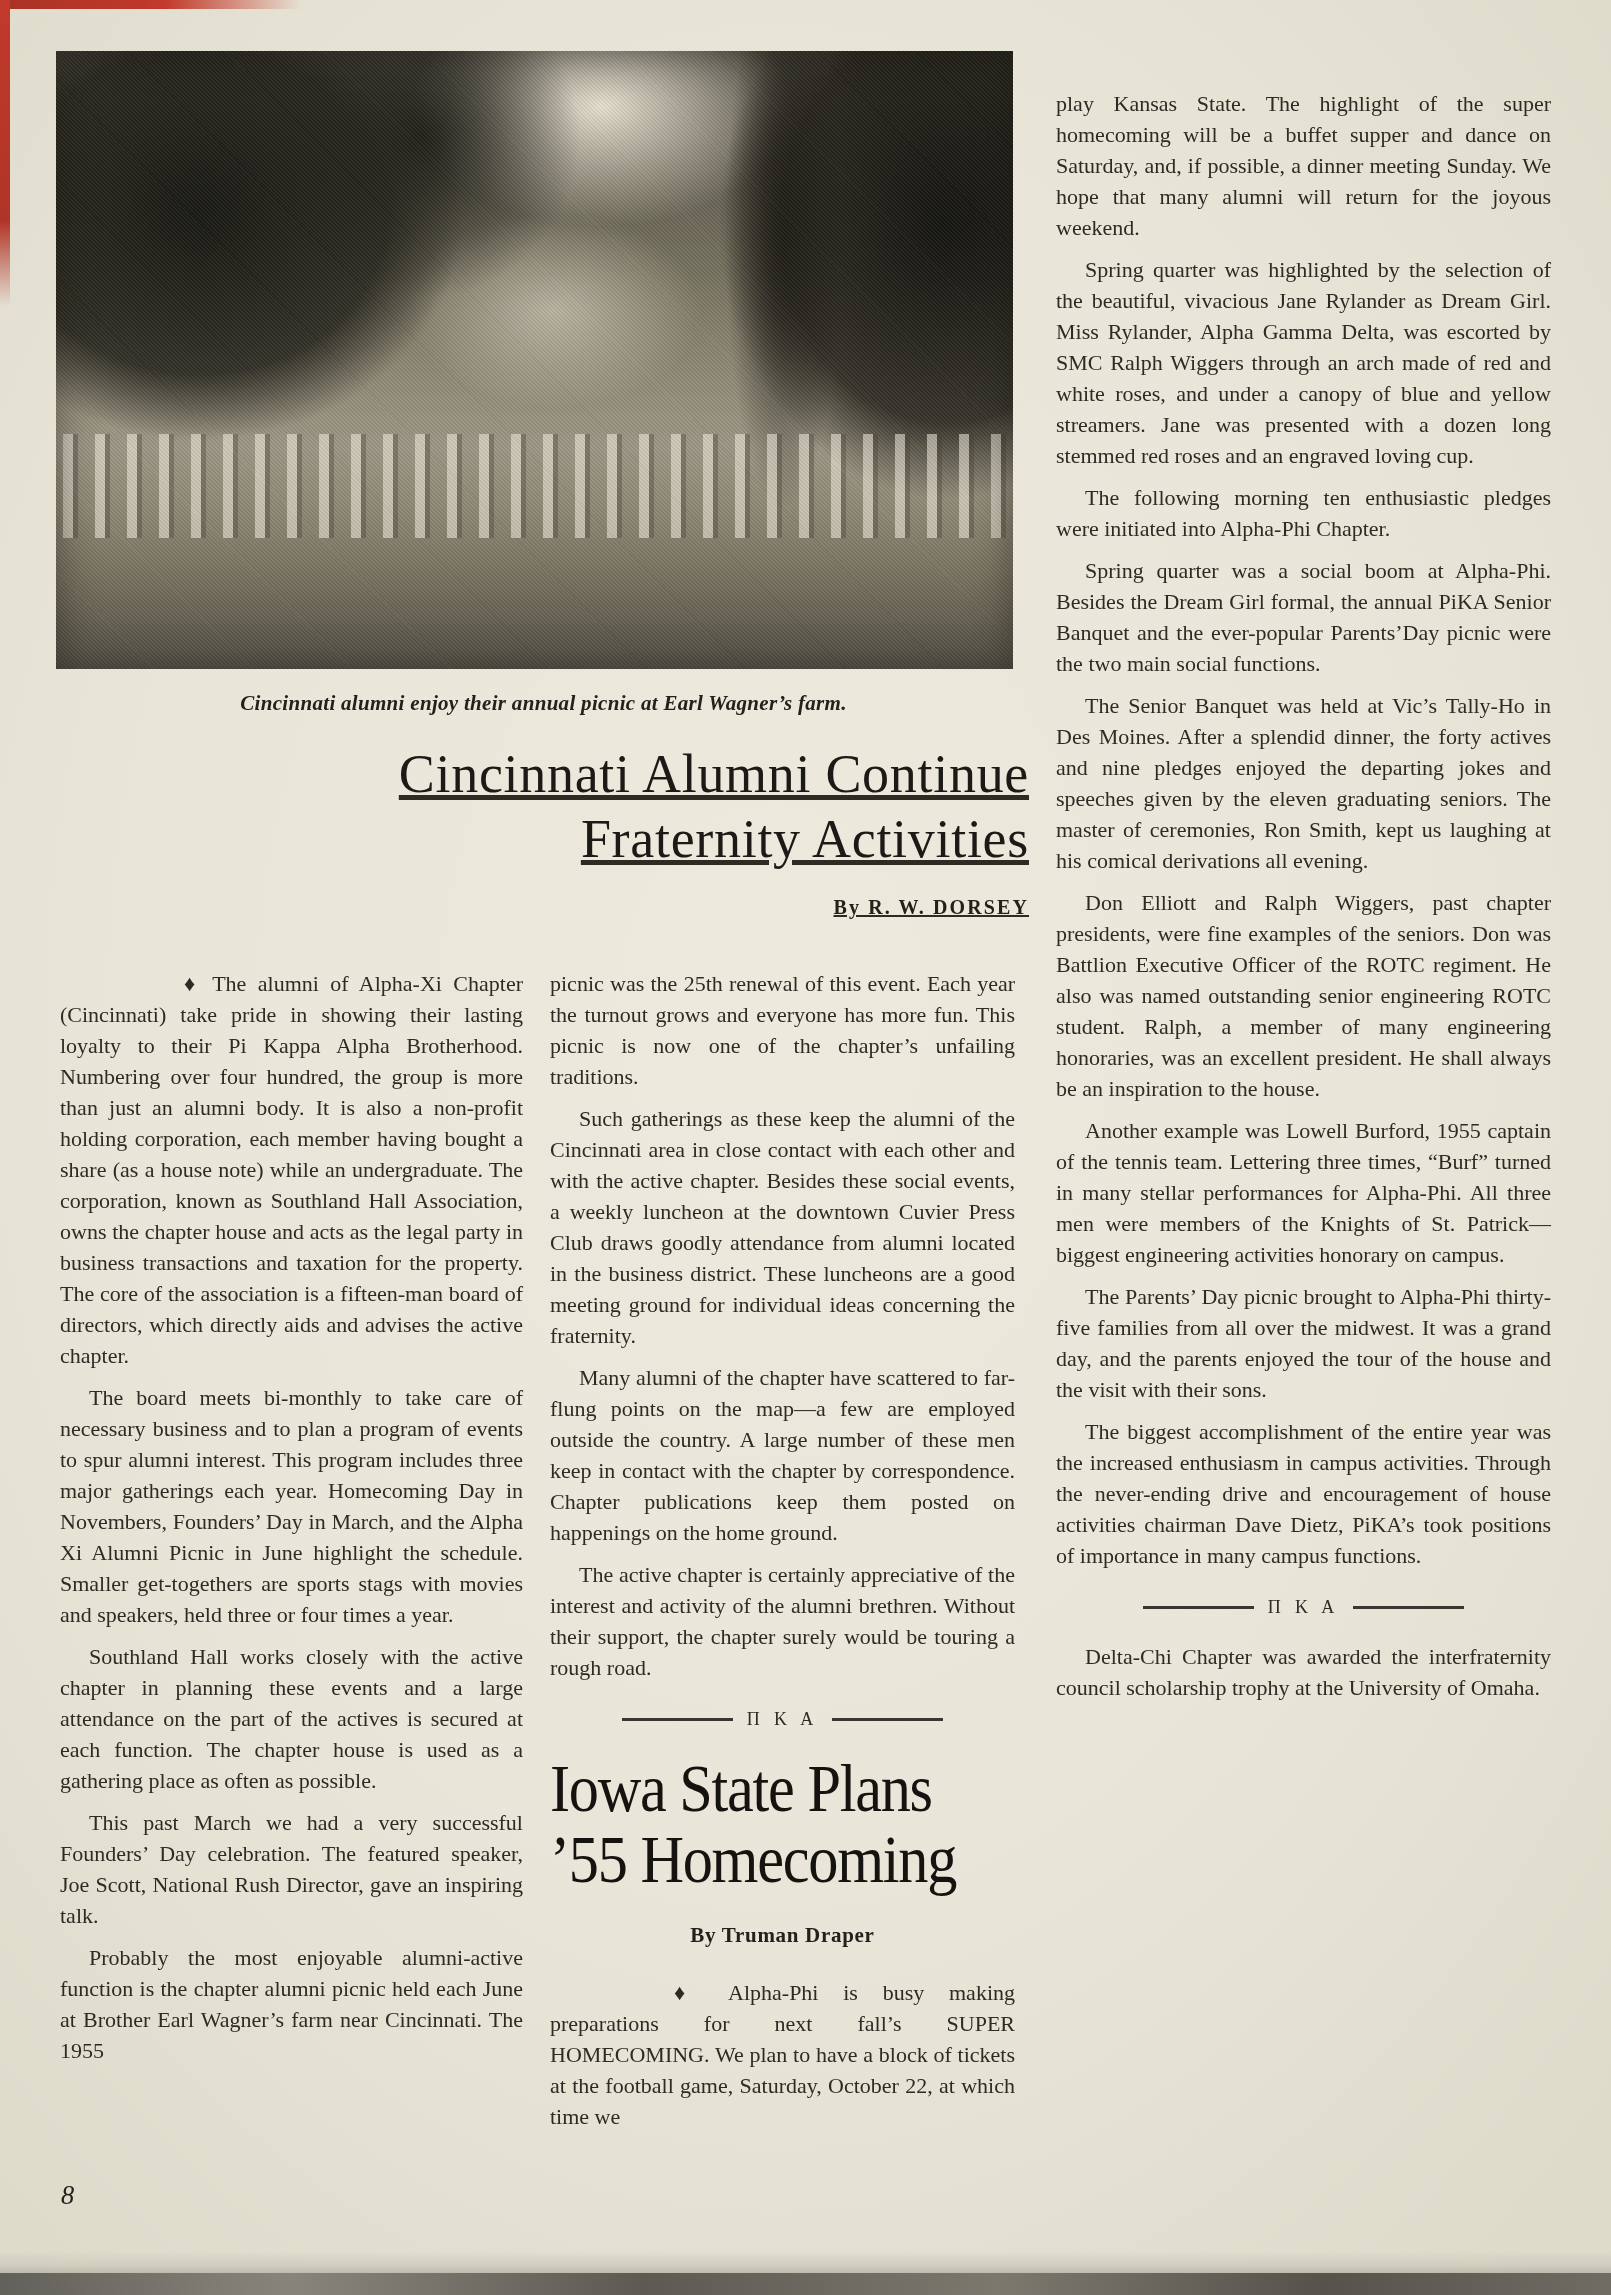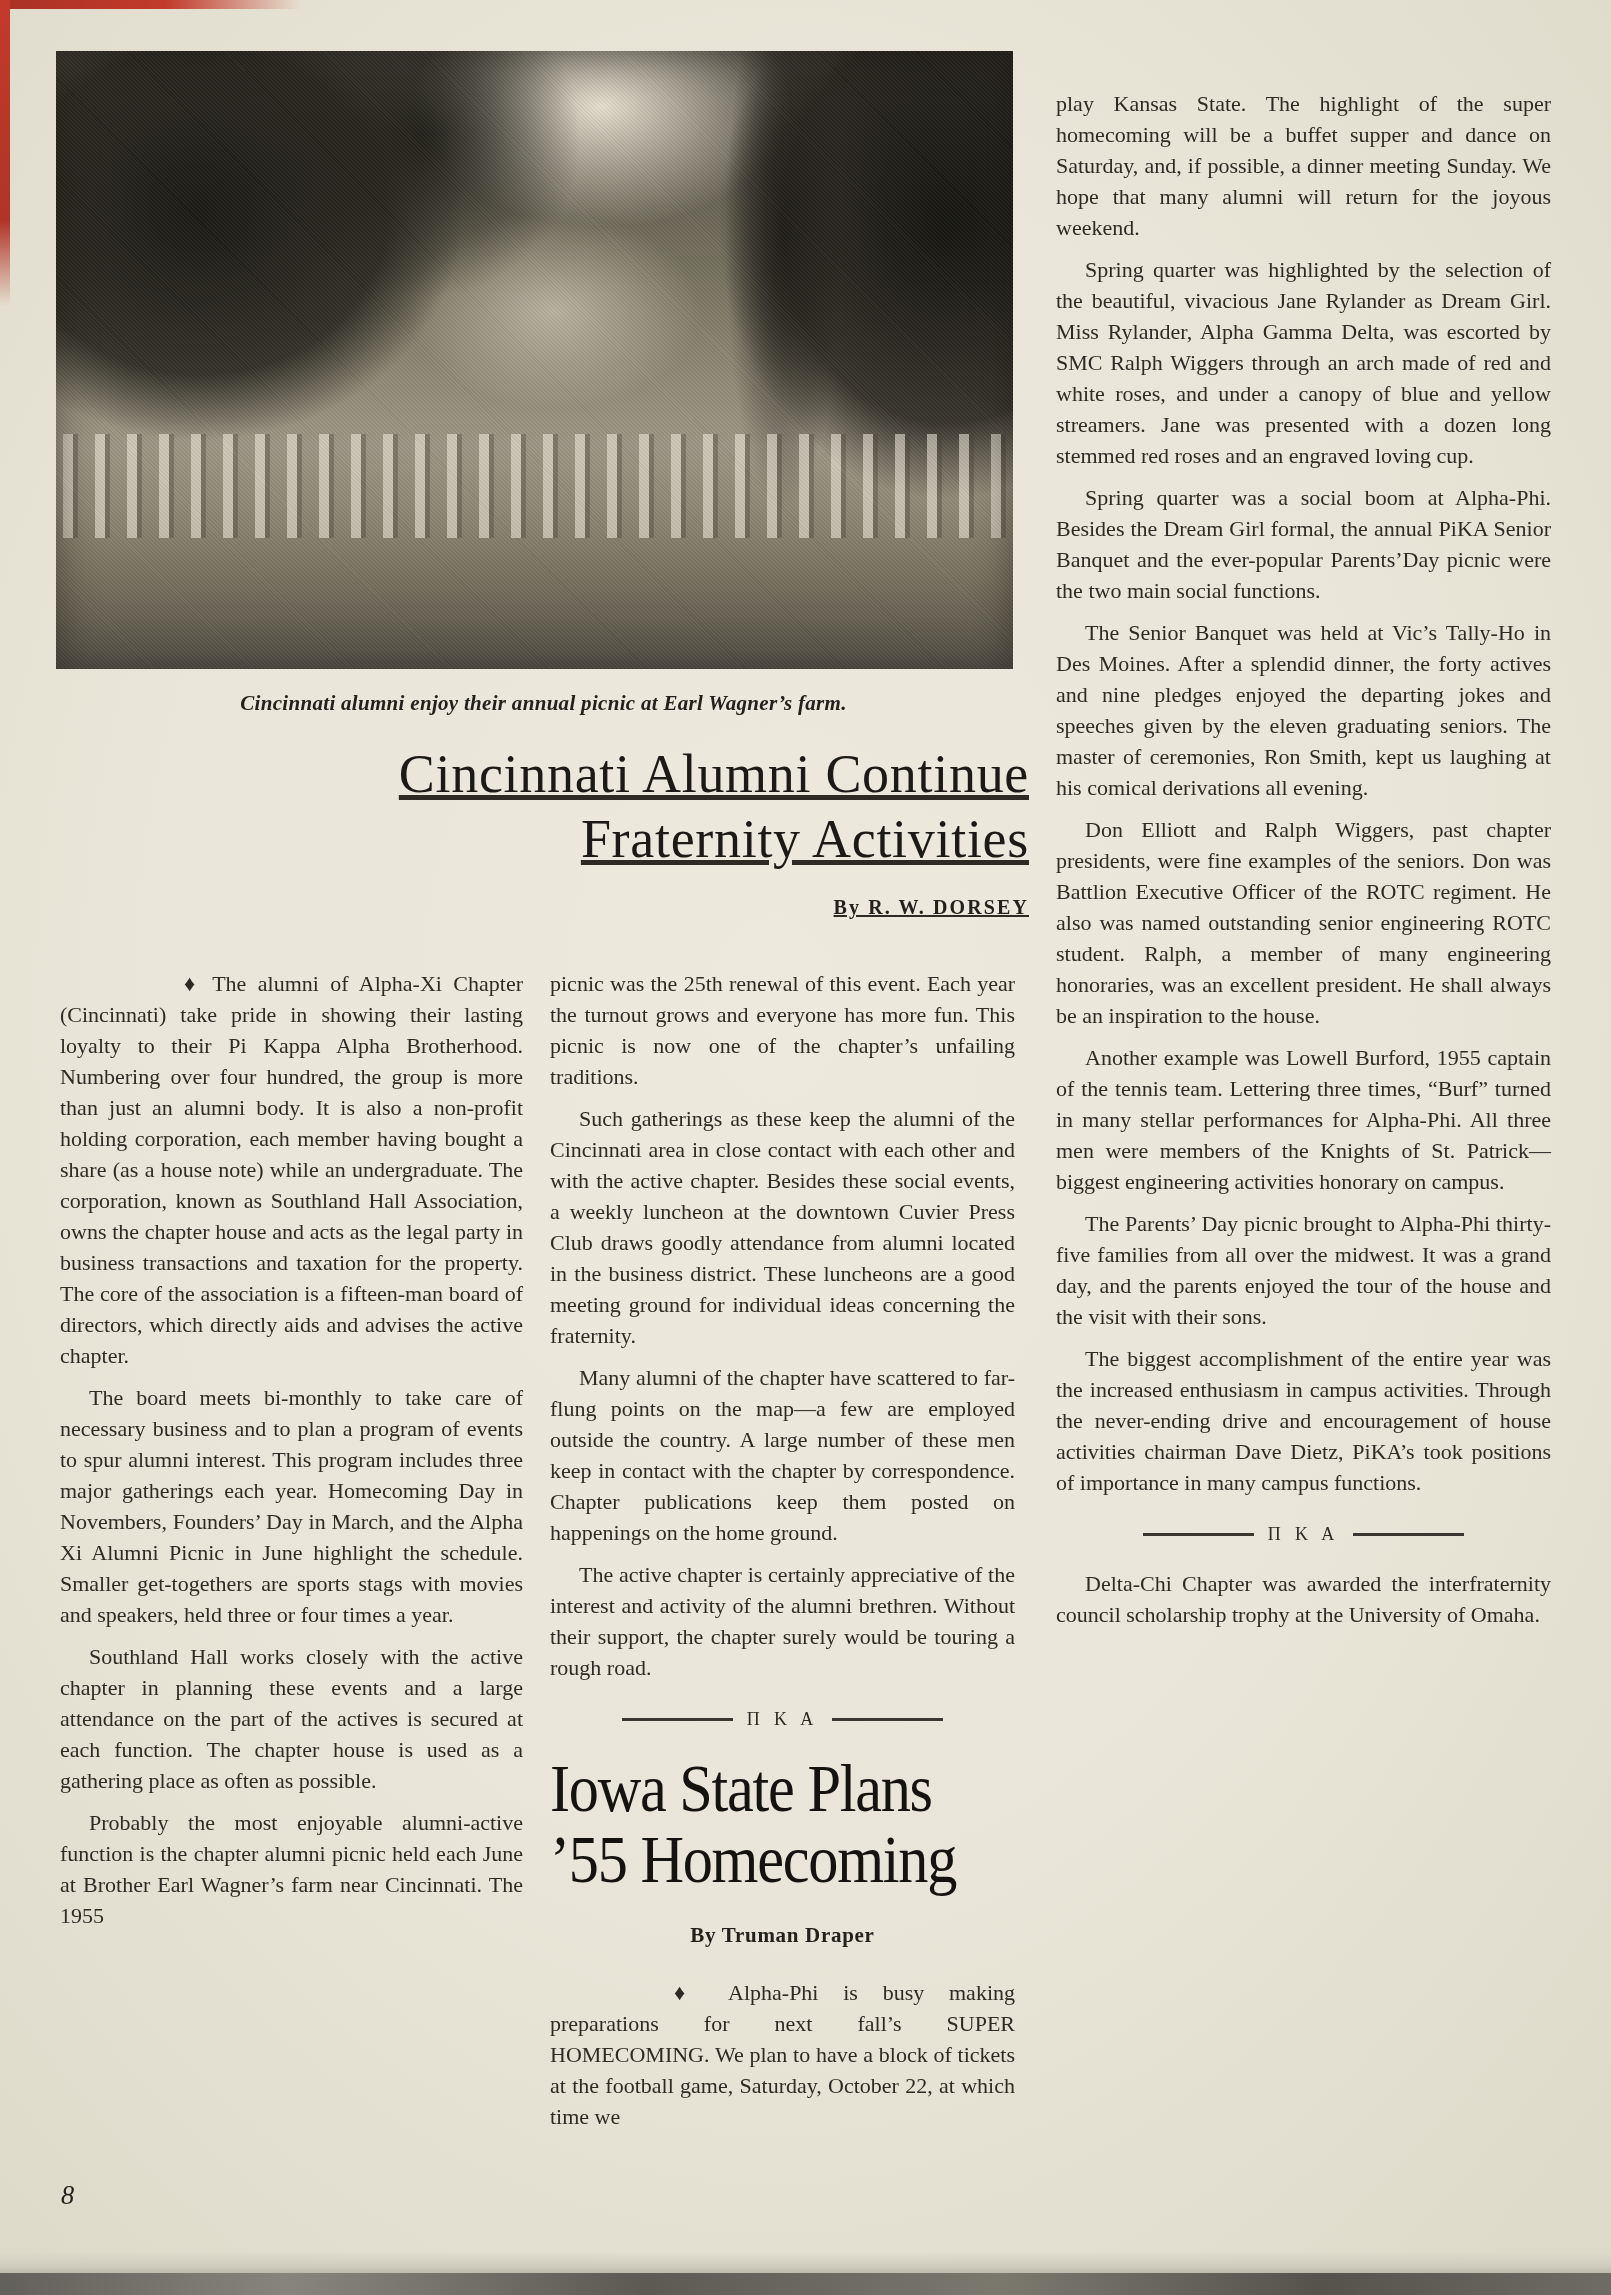--- a/index.html
+++ b/index.html
@@ -79,20 +79,21 @@
   <div class="head1">
     <div class="t">Cincinnati Alumni Continue</div>
     <div class="t">Fraternity Activities</div>
     <div class="byline">By R. W. DORSEY</div>
   </div>
 
   <div class="col col1">
     <p class="lead">♦  The alumni of Alpha-Xi Chapter (Cincinnati) take pride in showing their lasting loyalty to their Pi Kappa Alpha Brotherhood. Numbering over four hundred, the group is more than just an alumni body. It is also a non-profit holding corporation, each member having bought a share (as a house note) while an undergraduate. The corporation, known as Southland Hall Association, owns the chapter house and acts as the legal party in business transactions and taxation for the property. The core of the association is a fifteen-man board of directors, which directly aids and advises the active chapter.</p>
     <p>The board meets bi-monthly to take care of necessary business and to plan a program of events to spur alumni interest. This program includes three major gatherings each year. Homecoming Day in Novembers, Founders’ Day in March, and the Alpha Xi Alumni Picnic in June highlight the schedule. Smaller get-togethers are sports stags with movies and speakers, held three or four times a year.</p>
     <p>Southland Hall works closely with the active chapter in planning these events and a large attendance on the part of the actives is secured at each function. The chapter house is used as a gathering place as often as possible.</p>
+    <p>This past March we had a very successful Founders’ Day celebration. The featured speaker, Joe Scott, National Rush Director, gave an inspiring talk.</p>
     <p>Probably the most enjoyable alumni-active function is the chapter alumni picnic held each June at Brother Earl Wagner’s farm near Cincinnati. The 1955</p>
   </div>
 
   <div class="col col2">
     <p class="noind">picnic was the 25th renewal of this event. Each year the turnout grows and everyone has more fun. This picnic is now one of the chapter’s unfailing traditions.</p>
     <p>Such gatherings as these keep the alumni of the Cincinnati area in close contact with each other and with the active chapter. Besides these social events, a weekly luncheon at the downtown Cuvier Press Club draws goodly attendance from alumni located in the business district. These luncheons are a good meeting ground for individual ideas concerning the fraternity.</p>
     <p>Many alumni of the chapter have scattered to far-flung points on the map—a few are employed outside the country. A large number of these men keep in contact with the chapter by correspondence. Chapter publications keep them posted on happenings on the home ground.</p>
     <p>The active chapter is certainly appreciative of the interest and activity of the alumni brethren. Without their support, the chapter surely would be touring a rough road.</p>
 
     <div class="divider">
@@ -107,20 +108,21 @@
     </div>
     <div class="iowa-byline">By Truman Draper</div>
     <div class="iowa-body">
       <p class="lead">♦  Alpha-Phi is busy making preparations for next fall’s SUPER HOMECOMING. We plan to have a block of tickets at the football game, Saturday, October 22, at which time we</p>
     </div>
   </div>
 
   <div class="col col3">
     <p class="noind">play Kansas State. The highlight of the super homecoming will be a buffet supper and dance on Saturday, and, if possible, a dinner meeting Sunday. We hope that many alumni will return for the joyous weekend.</p>
     <p>Spring quarter was highlighted by the selection of the beautiful, vivacious Jane Rylander as Dream Girl. Miss Rylander, Alpha Gamma Delta, was escorted by SMC Ralph Wiggers through an arch made of red and white roses, and under a canopy of blue and yellow streamers. Jane was presented with a dozen long stemmed red roses and an engraved loving cup.</p>
+    <p>The following morning ten enthusiastic pledges were initiated into Alpha-Phi Chapter.</p>
     <p>Spring quarter was a social boom at Alpha-Phi. Besides the Dream Girl formal, the annual PiKA Senior Banquet and the ever-popular Parents’Day picnic were the two main social functions.</p>
     <p>The Senior Banquet was held at Vic’s Tally-Ho in Des Moines. After a splendid dinner, the forty actives and nine pledges enjoyed the departing jokes and speeches given by the eleven graduating seniors. The master of ceremonies, Ron Smith, kept us laughing at his comical derivations all evening.</p>
     <p>Don Elliott and Ralph Wiggers, past chapter presidents, were fine examples of the seniors. Don was Battlion Executive Officer of the ROTC regiment. He also was named outstanding senior engineering ROTC student. Ralph, a member of many engineering honoraries, was an excellent president. He shall always be an inspiration to the house.</p>
     <p>Another example was Lowell Burford, 1955 captain of the tennis team. Lettering three times, “Burf” turned in many stellar performances for Alpha-Phi. All three men were members of the Knights of St. Patrick—biggest engineering activities honorary on campus.</p>
     <p>The Parents’ Day picnic brought to Alpha-Phi thirty-five families from all over the midwest. It was a grand day, and the parents enjoyed the tour of the house and the visit with their sons.</p>
     <p>The biggest accomplishment of the entire year was the increased enthusiasm in campus activities. Through the never-ending drive and encouragement of house activities chairman Dave Dietz, PiKA’s took positions of importance in many campus functions.</p>
 
     <div class="divider">
       <span class="rule"></span>
       <span class="lbl">Π K A</span>

